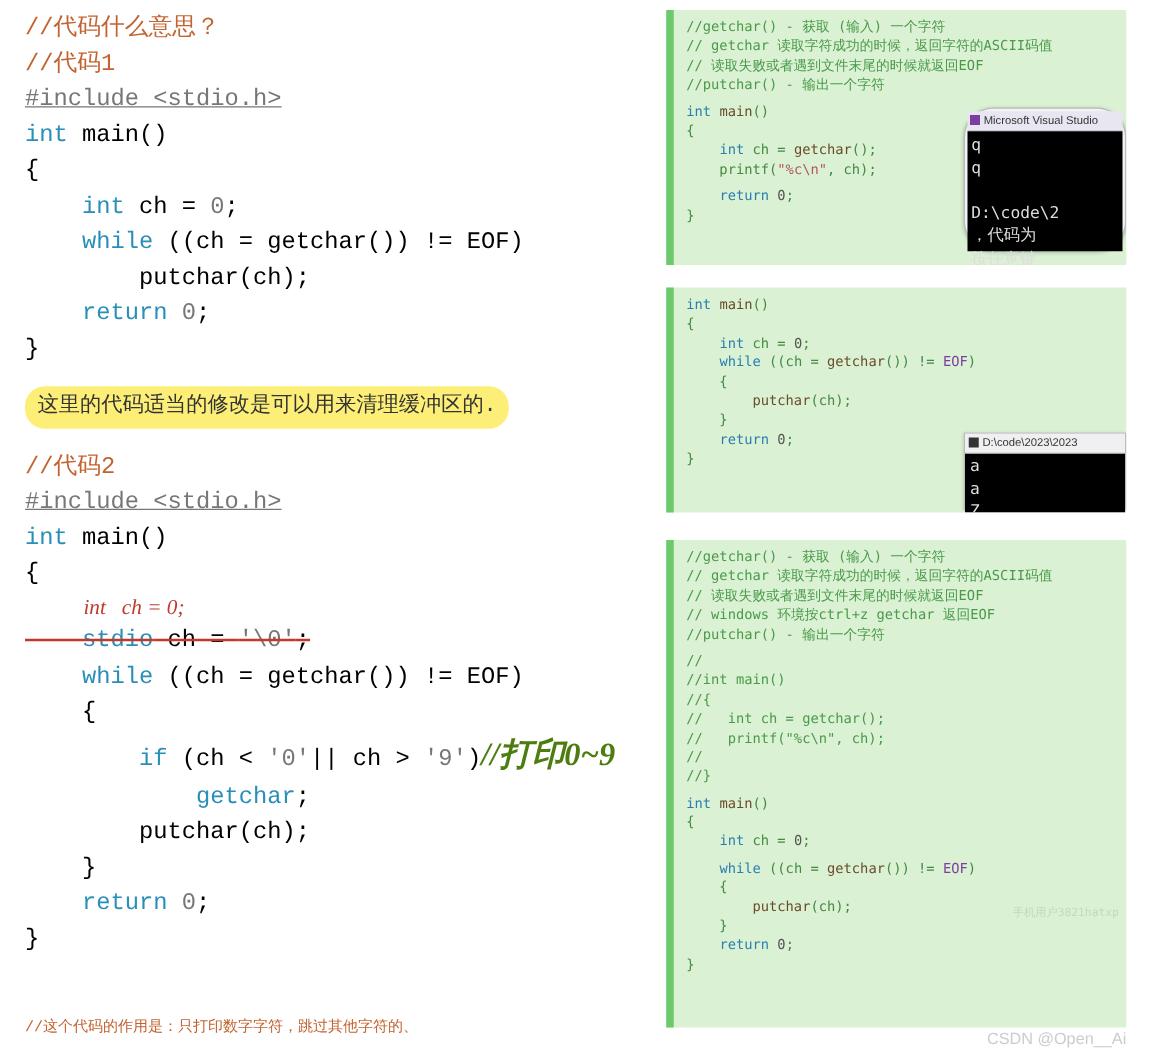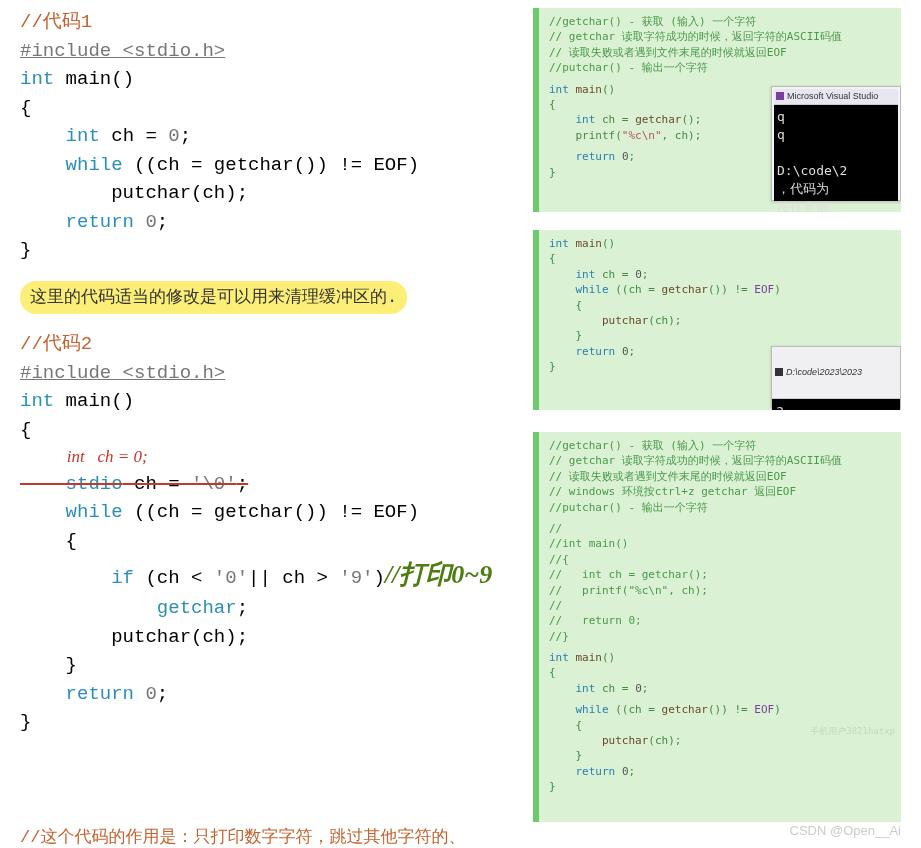--- a/index.html
+++ b/index.html
@@ -48,23 +48,23 @@
 .red-note {
   color: #4d7c0f;
   font-family: "Comic Sans MS", cursive;
   font-style: italic;
   font-size: 26px;
   font-weight: bold;
 }
 .footer-comment {
   position: absolute;
   left: 20px;
-  bottom: 0;
+  bottom: 18px;
   color: #c26330;
-  font-size: 17px;
+  font-size: 12px;
 }
 .watermark {
   position: absolute;
   right: 20px;
   bottom: 10px;
   color: #ccc;
   font-size: 13px;
   font-family: Arial, sans-serif;
 }
 
@@ -90,21 +90,21 @@
 .tline { white-space: pre; }
 .popup {
   position: absolute;
   background: #f3f2f7;
   border: 1px solid #bbb;
   font-family: "Segoe UI", sans-serif;
   font-size: 10px;
   color: #333;
   box-shadow: 0 1px 3px rgba(0,0,0,0.2);
 }
-.popup1 { right: 0; top: 78px; width: 130px; height: 115px; padding: 2px;}
+.popup1 { right: 0; top: 78px; width: 130px; height: 115px; padding: 2px; border-radius: 24px;}
 .popup1 .title {
   background: #e8e6f0; 
   display: flex; 
   align-items: center; 
   font-size: 9px; 
   padding: 1px 2px;
   border-bottom: 1px solid #ccc;
 }
 .popup1 .vsicon {
   width: 8px; height: 8px; background: #7b3fa0; margin-right: 3px;
@@ -115,38 +115,38 @@
   font-family: Consolas, monospace; 
   font-size: 13px; 
   padding: 3px; 
   height: 96px;
   white-space: pre;
 }
 .popup2 { right: 0; top: 116px; width: 130px; height: 62px; }
 .popup2 .title {
   background: #f0f0f2; 
   font-size: 9px; 
-  padding: 19px 3px;
+  padding: 1px 3px;
   border-bottom: 1px solid #ccc;
   display:flex;
   align-items:center;
-  font-style:italic;
 }
 .popup2 .body {
   background: #000; color: #ddd; font-family: Consolas, monospace;
   font-size: 13px; padding: 2px 4px; height: 47px; white-space: pre;
 }
 .thumb3 .wm {
   position:absolute; right:6px; bottom:84px; color:#c3d9bf; font-size:9px;
 }
 </style>
 </head>
 <body>
 
 <div class="left">
+  <div class="leftline comment">//代码什么意思？</div>
   <div class="leftline comment">//代码1</div>
   <div class="leftline preproc">#include &lt;stdio.h&gt;</div>
   <div class="leftline"><span class="kw">int</span><span> main()</span></div>
   <div class="leftline">{</div>
   <div class="leftline"><span class="kw">    int</span><span> ch = </span><span class="num">0</span><span>;</span></div>
   <div class="leftline"><span class="kw">    while</span><span> ((ch = getchar()) != EOF)</span></div>
   <div class="leftline">        putchar(ch);</div>
   <div class="leftline"><span class="kw">    return</span><span class="num"> 0</span><span>;</span></div>
   <div class="leftline">}</div>
   <div style="height:10px"></div>
@@ -226,21 +226,20 @@
   <div class="tline tcomment">// 读取失败或者遇到文件末尾的时候就返回EOF</div>
   <div class="tline tcomment">// windows 环境按ctrl+z getchar 返回EOF</div>
   <div class="tline tcomment">//putchar() - 输出一个字符</div>
   <div style="height:6px"></div>
   <div class="tline tcomment">//</div>
   <div class="tline tcomment">//int main()</div>
   <div class="tline tcomment">//{</div>
   <div class="tline tcomment">//   int ch = getchar();</div>
   <div class="tline tcomment">//   printf("%c\n", ch);</div>
   <div class="tline tcomment">//</div>
-  <div class="tline tcomment">//   return 0;</div>
   <div class="tline tcomment">//}</div>
   <div style="height:6px"></div>
   <div class="tline"><span class="tkw">int</span> <span class="tfn">main</span>()</div>
   <div class="tline">{</div>
   <div class="tline">    <span class="tkw">int</span> ch = <span class="tnum">0</span>;</div>
   <div style="height:6px"></div>
   <div class="tline">    <span class="tkw">while</span> ((ch = <span class="tfn">getchar</span>()) != <span style="color:#7a3fa0">EOF</span>)</div>
   <div class="tline">    {</div>
   <div class="tline">        <span class="tfn">putchar</span>(ch);</div>
   <div class="tline">    }</div>

